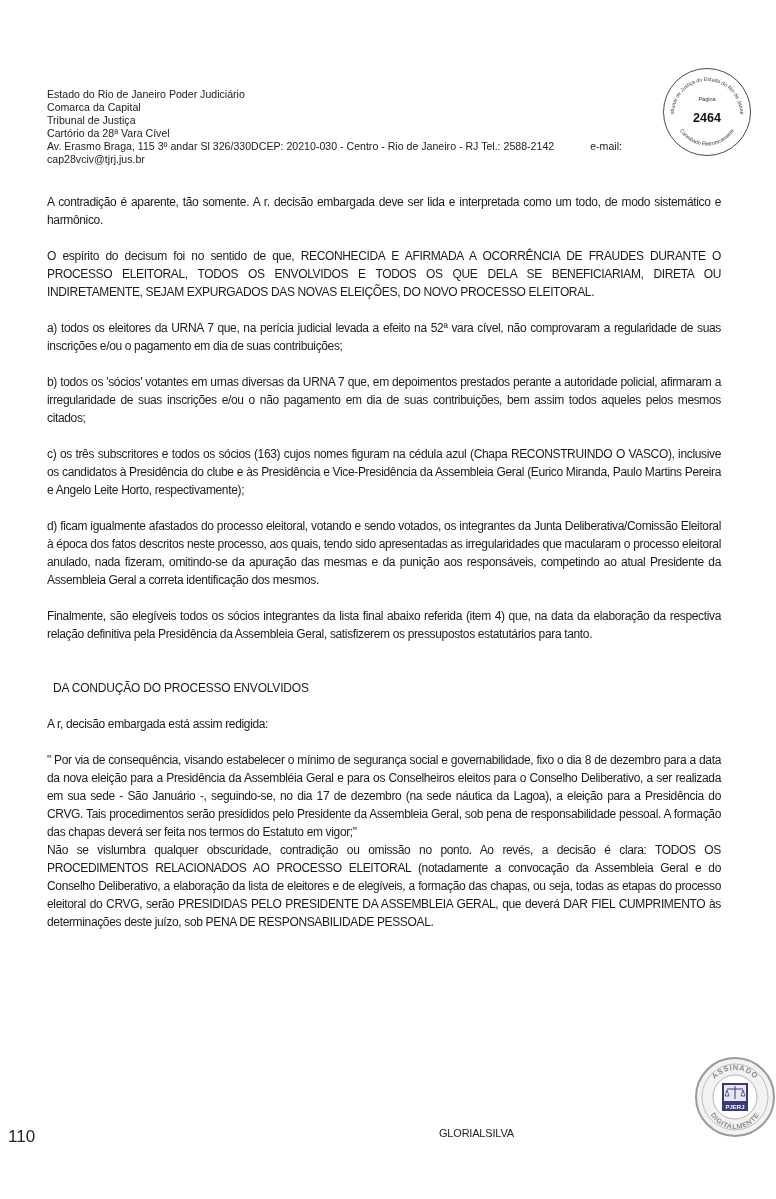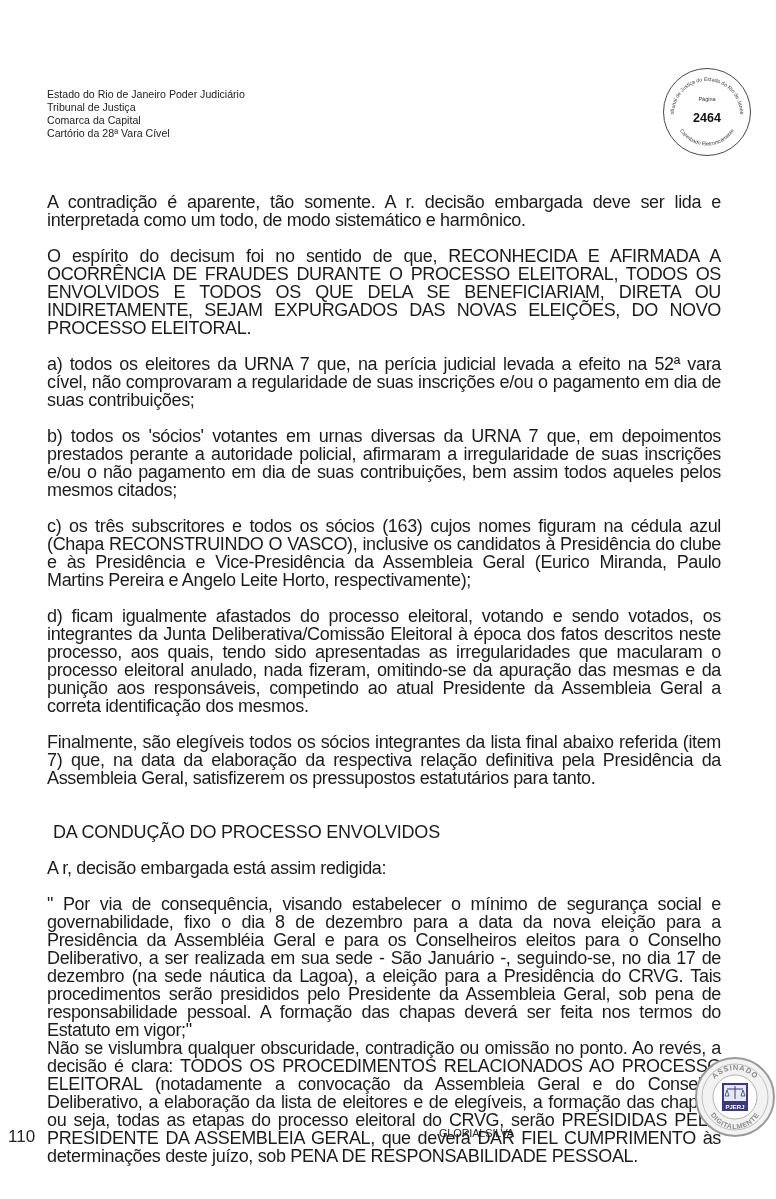--- a/index.html
+++ b/index.html
@@ -13,21 +13,21 @@
   .header-line { white-space: nowrap; }
   .header-line .gap { display: inline-block; width: 36px; }
 
   .stamp {
     position: absolute; left: 662px; top: 67px; width: 90px; height: 90px;
   }
   .stamp svg { width: 90px; height: 90px; }
 
   .body {
     position: absolute; left: 47px; top: 193px; width: 674px;
-    font-family: "Liberation Sans", sans-serif; font-size: 18px; line-height: 18px; color: #1c1c1c;
+    font-family: "Liberation Sans", sans-serif; font-size: 12px; line-height: 18px; color: #1c1c1c;
   }
   .para {
     margin: 0 0 18px 0; text-align: justify; letter-spacing: -0.35px; word-spacing: 0px;
   }
   .section-title {
     margin: 36px 0 18px 0; padding-left: 6px; letter-spacing: -0.2px;
   }
   .para.tight { margin-bottom: 0; }
 
   .seal {
@@ -44,23 +44,25 @@
     font-family: "Liberation Sans", sans-serif; font-size: 11px; color: #222; letter-spacing: -0.2px; margin-left: 48px;
   }
 </style>
 </head>
 <body>
 
 <div class="page">
 
   <div class="header">
     <div class="header-line">Estado do Rio de Janeiro Poder Judiciário</div>
+    <div class="header-line">Comarca da Capital</div>
     <div class="header-line">Tribunal de Justiça</div>
-    <div class="header-line">Comarca da Capital</div>
     <div class="header-line">Cartório da 28ª Vara Cível</div>
+    <div class="header-line"><span>Av. Erasmo Braga, 115 3º andar Sl 326/330DCEP: 20210-030 - Centro - Rio de Janeiro - RJ Tel.: 2588-2142</span><span class="gap"></span><span>e-mail:</span></div>
+    <div class="header-line">cap28vciv@tjrj.jus.br</div>
   </div>
 
   <div class="stamp">
     <svg viewBox="0 0 90 90">
       <defs>
         <path id="arcTop" d="M 12 47 A 33 33 0 0 1 78 47"></path>
         <path id="arcBot" d="M 16 60 A 32 32 0 0 0 74 60"></path>
       </defs>
       <circle cx="45" cy="45" r="43.5" fill="none" stroke="#333" stroke-width="0.9"></circle>
       <text font-family="Liberation Sans, sans-serif" font-size="5.2" fill="#333">
@@ -74,21 +76,21 @@
     </svg>
   </div>
 
   <div class="body">
     <p class="para">A contradição é aparente, tão somente. A r. decisão embargada deve ser lida e interpretada como um todo, de modo sistemático e harmônico.</p>
     <p class="para">O espírito do decisum foi no sentido de que, RECONHECIDA E AFIRMADA A OCORRÊNCIA DE FRAUDES DURANTE O PROCESSO ELEITORAL, TODOS OS ENVOLVIDOS E TODOS OS QUE DELA SE BENEFICIARIAM, DIRETA OU INDIRETAMENTE, SEJAM EXPURGADOS DAS NOVAS ELEIÇÕES, DO NOVO PROCESSO ELEITORAL.</p>
     <p class="para">a) todos os eleitores da URNA 7 que, na perícia judicial levada a efeito na 52ª vara cível, não comprovaram a regularidade de suas inscrições e/ou o pagamento em dia de suas contribuições;</p>
     <p class="para">b) todos os 'sócios' votantes em urnas diversas da URNA 7 que, em depoimentos prestados perante a autoridade policial, afirmaram a irregularidade de suas inscrições e/ou o não pagamento em dia de suas contribuições, bem assim todos aqueles pelos mesmos citados;</p>
     <p class="para">c) os três subscritores e todos os sócios (163) cujos nomes figuram na cédula azul (Chapa RECONSTRUINDO O VASCO), inclusive os candidatos à Presidência do clube e às Presidência e Vice-Presidência da Assembleia Geral (Eurico Miranda, Paulo Martins Pereira e Angelo Leite Horto, respectivamente);</p>
     <p class="para">d) ficam igualmente afastados do processo eleitoral, votando e sendo votados, os integrantes da Junta Deliberativa/Comissão Eleitoral à época dos fatos descritos neste processo, aos quais, tendo sido apresentadas as irregularidades que macularam o processo eleitoral anulado, nada fizeram, omitindo-se da apuração das mesmas e da punição aos responsáveis, competindo ao atual Presidente da Assembleia Geral a correta identificação dos mesmos.</p>
-    <p class="para">Finalmente, são elegíveis todos os sócios integrantes da lista final abaixo referida (item 7) que, na data da elaboração da respectiva relação definitiva pela Presidência da Assembleia Geral, satisfizerem os pressupostos estatutários para tanto.</p>
+    <p class="para">Finalmente, são elegíveis todos os sócios integrantes da lista final abaixo referida (item 4) que, na data da elaboração da respectiva relação definitiva pela Presidência da Assembleia Geral, satisfizerem os pressupostos estatutários para tanto.</p>
 
     <div class="section-title">DA CONDUÇÃO DO PROCESSO ENVOLVIDOS</div>
 
     <p class="para">A r, decisão embargada está assim redigida:</p>
     <p class="para tight">" Por via de consequência, visando estabelecer o mínimo de segurança social e governabilidade, fixo o dia 8 de dezembro para a data da nova eleição para a Presidência da Assembléia   Geral e para os Conselheiros eleitos para o Conselho Deliberativo, a ser realizada em sua sede - São Januário -, seguindo-se, no dia 17 de dezembro (na sede náutica da Lagoa), a eleição para a Presidência do CRVG. Tais procedimentos serão presididos pelo Presidente da Assembleia Geral, sob pena de responsabilidade pessoal. A formação das chapas deverá ser feita nos termos do Estatuto em vigor;"</p>
     <p class="para">Não se vislumbra qualquer obscuridade, contradição ou omissão no ponto. Ao revés, a decisão é clara: TODOS OS PROCEDIMENTOS RELACIONADOS AO PROCESSO ELEITORAL (notadamente a convocação da Assembleia Geral e do Conselho Deliberativo, a elaboração da lista de eleitores e de elegíveis, a formação das chapas, ou seja, todas as etapas do processo eleitoral do CRVG, serão PRESIDIDAS PELO PRESIDENTE DA ASSEMBLEIA GERAL, que deverá DAR FIEL CUMPRIMENTO às determinações deste juízo, sob PENA DE RESPONSABILIDADE PESSOAL.</p>
   </div>
 
   <div class="seal">
     <svg viewBox="0 0 82 82">

